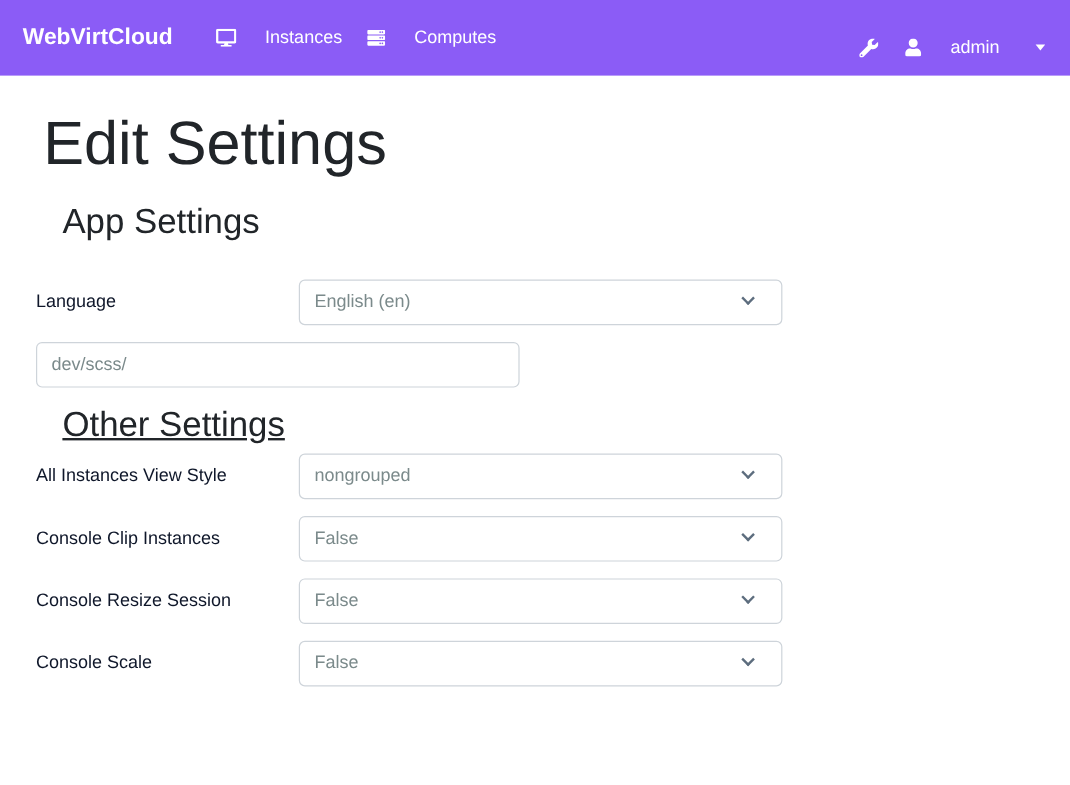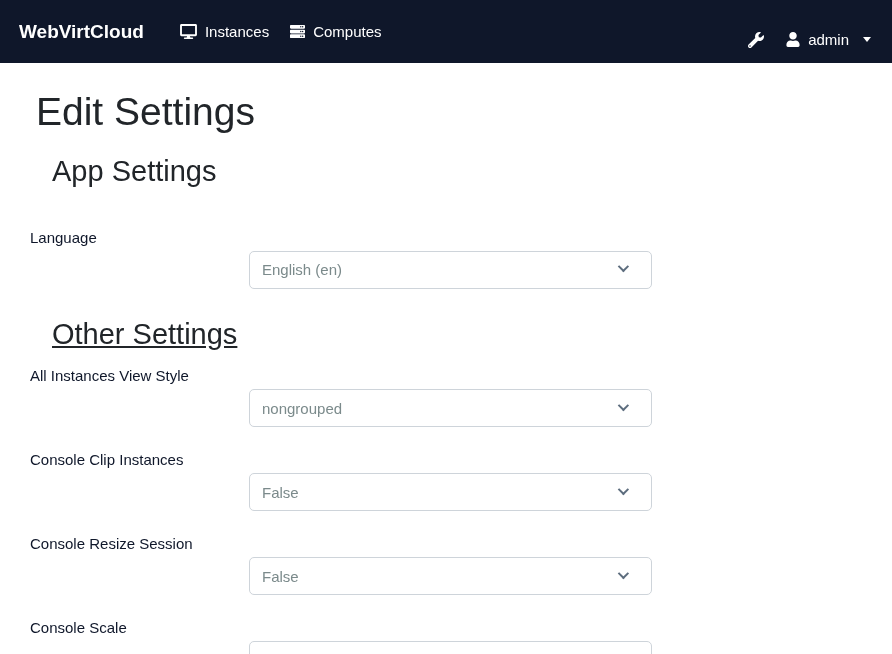--- a/index.html
+++ b/index.html
@@ -4,65 +4,65 @@
 <style>
   * { box-sizing: border-box; }
   html,body { margin:0; padding:0; }
   body {
     width:892px; height:654px; overflow:hidden;
     background:#ffffff; color:#212529;
     font-family:"Liberation Sans", sans-serif;
   }
   
   .navbar {
-    height:63px; background:#0f172a;
+    height:63px; background:#8b5cf6;
     display:flex; align-items:center;
     padding:0 21px 0 19px;
   }
   .brand {
     color:#ffffff; font-weight:700; font-size:19px;
     margin-right:36px; cursor:pointer; white-space:nowrap;
   }
   .nav-link {
     color:#ffffff; font-size:15px; text-decoration:none;
-    display:flex; align-items:center; gap:8px;
+    display:flex; align-items:center; gap:24px;
     margin-right:21px; cursor:pointer; white-space:nowrap;
   }
   .nav-icon { display:inline-flex; }
   .nav-icon svg { fill:#ffffff; display:block; }
   .navbar-right { margin-left:auto; display:flex; align-items:center; gap:22px;margin-top:16px; }
   .caret {
     width:0; height:0; margin-left:6px;
     border-left:4px solid transparent; border-right:4px solid transparent;
     border-top:5px solid #ffffff; display:inline-block;
   }
   
   .page-title {
-    font-size:39px; font-weight:400; line-height:1.2;
+    font-size:51px; font-weight:400; line-height:1.2;
     margin:26px 0 0 36px; color:#212529;
   }
   .section-title {
     font-size:29px; font-weight:400; line-height:1.2;
     margin:18px 11px 30px 52px; color:#212529;
   }
   .section-title.other { margin:2px 0 6px 52px;text-decoration:underline; }
   .field-row { display:flex; align-items:flex-start; margin:0 0 14px 30px; }
   .field-label {
     width:219px; font-size:15px; color:#0f172a; padding-top:10px;
   }
   .control { width:403px; }
   .select-box, .text-input {
     width:100%; height:38px;
     border:1px solid #ced4da; border-radius:5px; background:#ffffff;
     font-size:15px; color:#7b8a8b;
     font-family:"Liberation Sans", sans-serif;
   }
   .select-box {
     display:flex; align-items:center; justify-content:space-between;
-    padding:0 25px 0 12px; cursor:pointer;margin-top:32px;
+    padding:0 25px 0 12px; cursor:pointer;
   }
   .text-input { padding:0 12px; outline:none; }
   .chev {
     width:8px; height:8px; flex:0 0 auto;
     border-right:2px solid #5D6D7E; border-bottom:2px solid #5D6D7E;
     transform:rotate(45deg) translateY(-2px); margin-top:-3px;
   }
   .help-text { color:#95a5a6; font-size:15px; margin-top:7px; }
 </style>
 </head>
@@ -116,20 +116,21 @@
       <div class="field-row">
         <div class="field-label">Language</div>
         <div class="control">
           <div class="select-box">
             <span>English (en)</span>
             <span class="chev"></span>
           </div>
         </div>
       </div>
       <div class="field-row">
+        <div class="control"><input class="text-input" type="text" value="dev/scss/" style=""></div>
       </div>
       <h2 class="section-title other">Other Settings</h2>
       <div class="field-row">
         <div class="field-label">All Instances View Style</div>
         <div class="control">
           <div class="select-box">
             <span>nongrouped</span>
             <span class="chev"></span>
           </div>
         </div>

